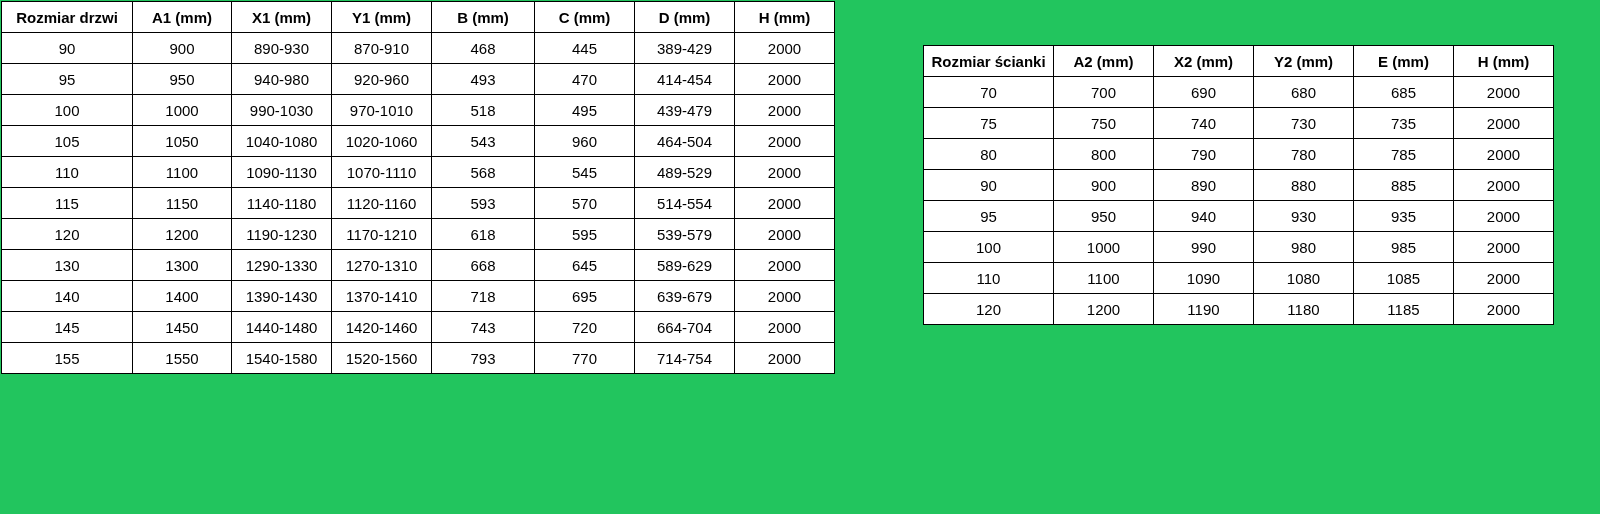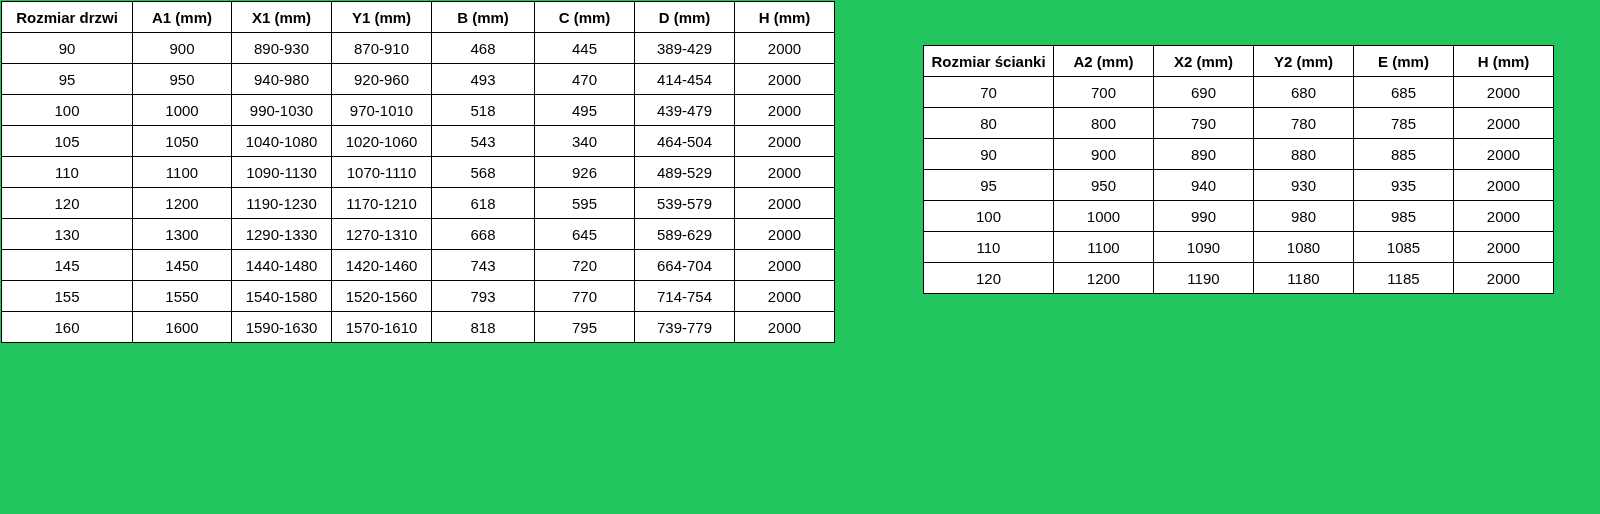--- a/index.html
+++ b/index.html
@@ -97,32 +97,42 @@
           <td>495</td>
           <td>439-479</td>
           <td>2000</td>
         </tr>
         <tr>
           <td>105</td>
           <td>1050</td>
           <td>1040-1080</td>
           <td>1020-1060</td>
           <td>543</td>
-          <td>340</td>
+          <td>960</td>
           <td>464-504</td>
           <td>2000</td>
         </tr>
         <tr>
           <td>110</td>
           <td>1100</td>
           <td>1090-1130</td>
           <td>1070-1110</td>
           <td>568</td>
-          <td>926</td>
+          <td>545</td>
           <td>489-529</td>
+          <td>2000</td>
+        </tr>
+        <tr>
+          <td>115</td>
+          <td>1150</td>
+          <td>1140-1180</td>
+          <td>1120-1160</td>
+          <td>593</td>
+          <td>570</td>
+          <td>514-554</td>
           <td>2000</td>
         </tr>
         <tr>
           <td>120</td>
           <td>1200</td>
           <td>1190-1230</td>
           <td>1170-1210</td>
           <td>618</td>
           <td>595</td>
           <td>539-579</td>
@@ -132,47 +142,47 @@
           <td>130</td>
           <td>1300</td>
           <td>1290-1330</td>
           <td>1270-1310</td>
           <td>668</td>
           <td>645</td>
           <td>589-629</td>
           <td>2000</td>
         </tr>
         <tr>
+          <td>140</td>
+          <td>1400</td>
+          <td>1390-1430</td>
+          <td>1370-1410</td>
+          <td>718</td>
+          <td>695</td>
+          <td>639-679</td>
+          <td>2000</td>
+        </tr>
+        <tr>
           <td>145</td>
           <td>1450</td>
           <td>1440-1480</td>
           <td>1420-1460</td>
           <td>743</td>
           <td>720</td>
           <td>664-704</td>
           <td>2000</td>
         </tr>
         <tr>
           <td>155</td>
           <td>1550</td>
           <td>1540-1580</td>
           <td>1520-1560</td>
           <td>793</td>
           <td>770</td>
           <td>714-754</td>
-          <td>2000</td>
-        </tr>
-        <tr>
-          <td>160</td>
-          <td>1600</td>
-          <td>1590-1630</td>
-          <td>1570-1610</td>
-          <td>818</td>
-          <td>795</td>
-          <td>739-779</td>
           <td>2000</td>
         </tr>
       </tbody>
   </table>
 
   <table class="spec-table right">
     <colgroup>
       <col style="width:130px">
       <col style="width:100px">
       <col style="width:100px">
@@ -193,20 +203,28 @@
     <tbody>
         <tr>
           <td>70</td>
           <td>700</td>
           <td>690</td>
           <td>680</td>
           <td>685</td>
           <td>2000</td>
         </tr>
         <tr>
+          <td>75</td>
+          <td>750</td>
+          <td>740</td>
+          <td>730</td>
+          <td>735</td>
+          <td>2000</td>
+        </tr>
+        <tr>
           <td>80</td>
           <td>800</td>
           <td>790</td>
           <td>780</td>
           <td>785</td>
           <td>2000</td>
         </tr>
         <tr>
           <td>90</td>
           <td>900</td>

